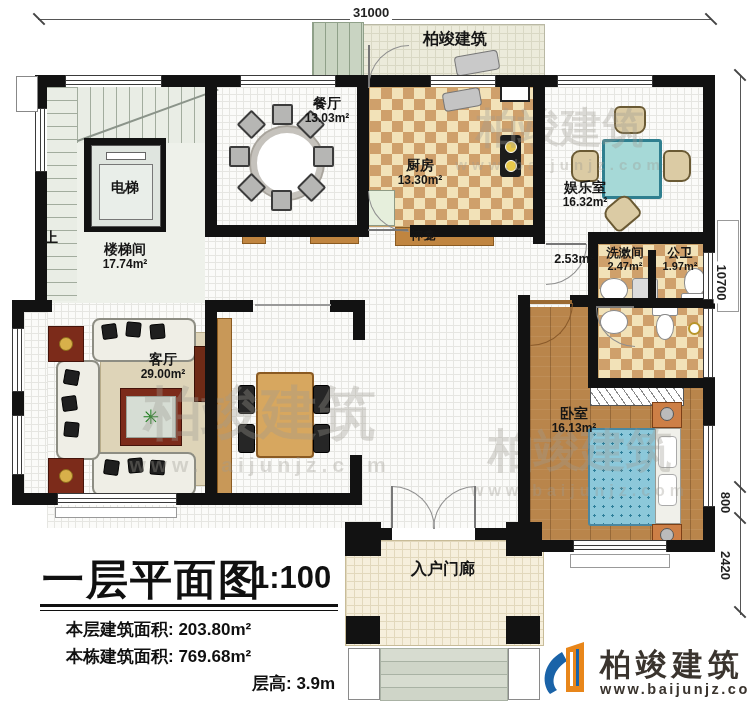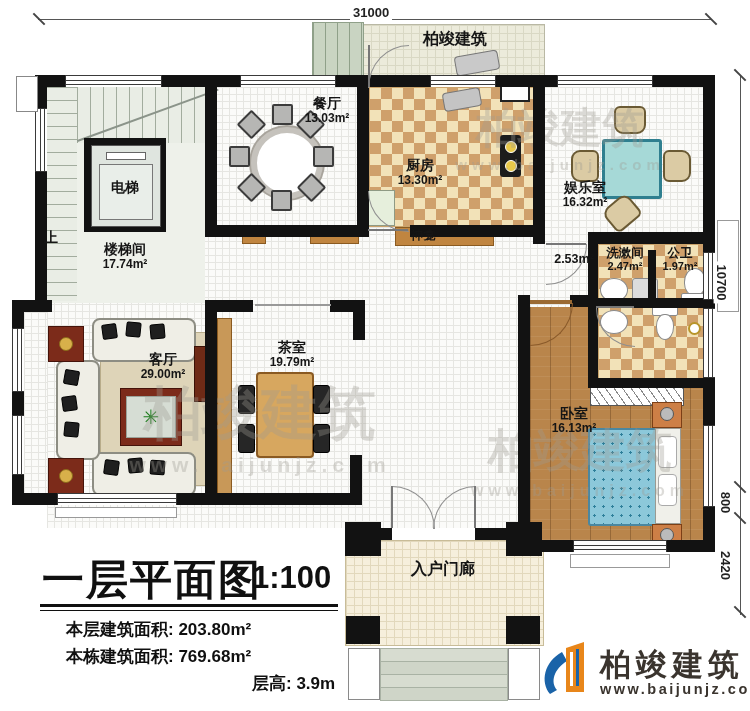--- a/index.html
+++ b/index.html
@@ -275,24 +275,20 @@
     <span class="ar">2.47m²</span>
   </div>
   <div class="rlab sm" style="left:656px;top:246px;width:48px;">
     <span class="nm">公卫</span>
     <span class="ar">1.97m²</span>
   </div>
   <div class="rlab" style="left:118px;top:352px;width:90px;">
     <span class="nm">客厅</span>
     <span class="ar">29.00m²</span>
   </div>
-  <div class="rlab" style="left:250px;top:340px;width:84px;">
-    <span class="nm">茶室</span>
-    <span class="ar">19.79m²</span>
-  </div>
   <div class="rlab" style="left:532px;top:406px;width:84px;">
     <span class="nm">卧室</span>
     <span class="ar">16.13m²</span>
   </div>
   <div class="rlab big" style="left:388px;top:560px;width:110px;">
     <span class="nm">入户门廊</span>
   </div>
 
   <div class="dimline" style="left:38px;top:19px;width:674px;height:1px;"></div>
   <div class="tick" style="left:31px;top:18px;"></div>

